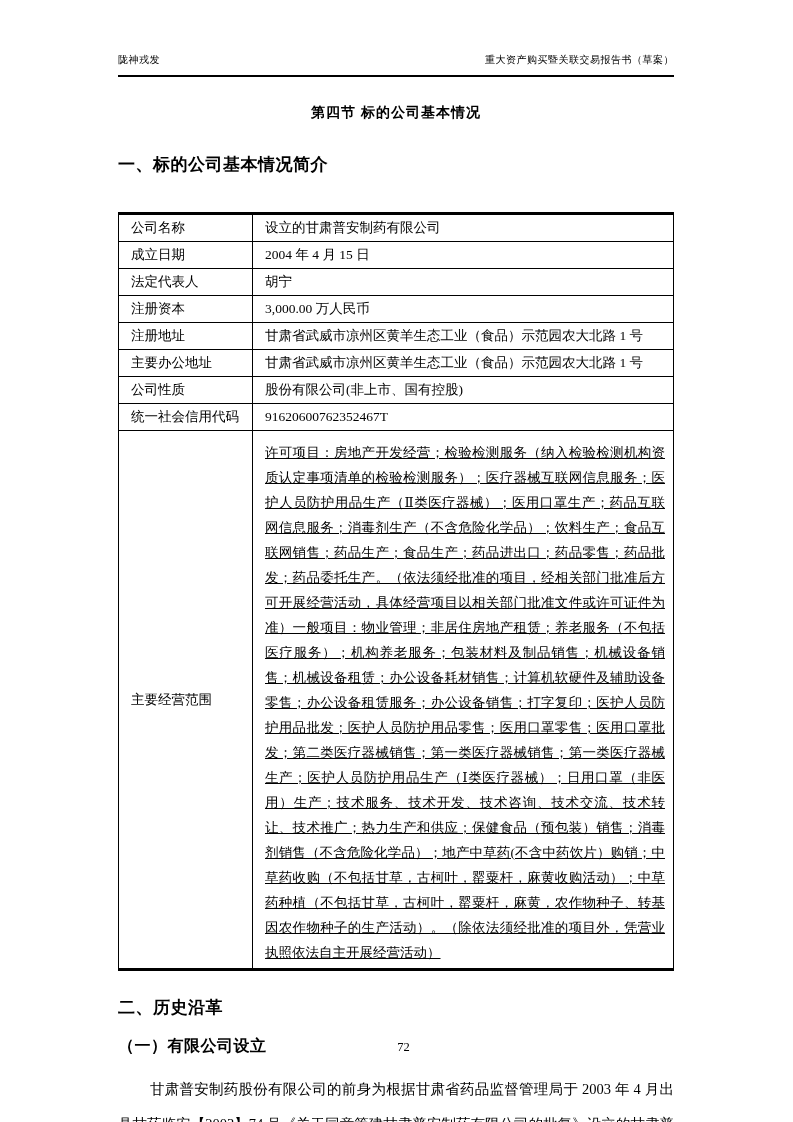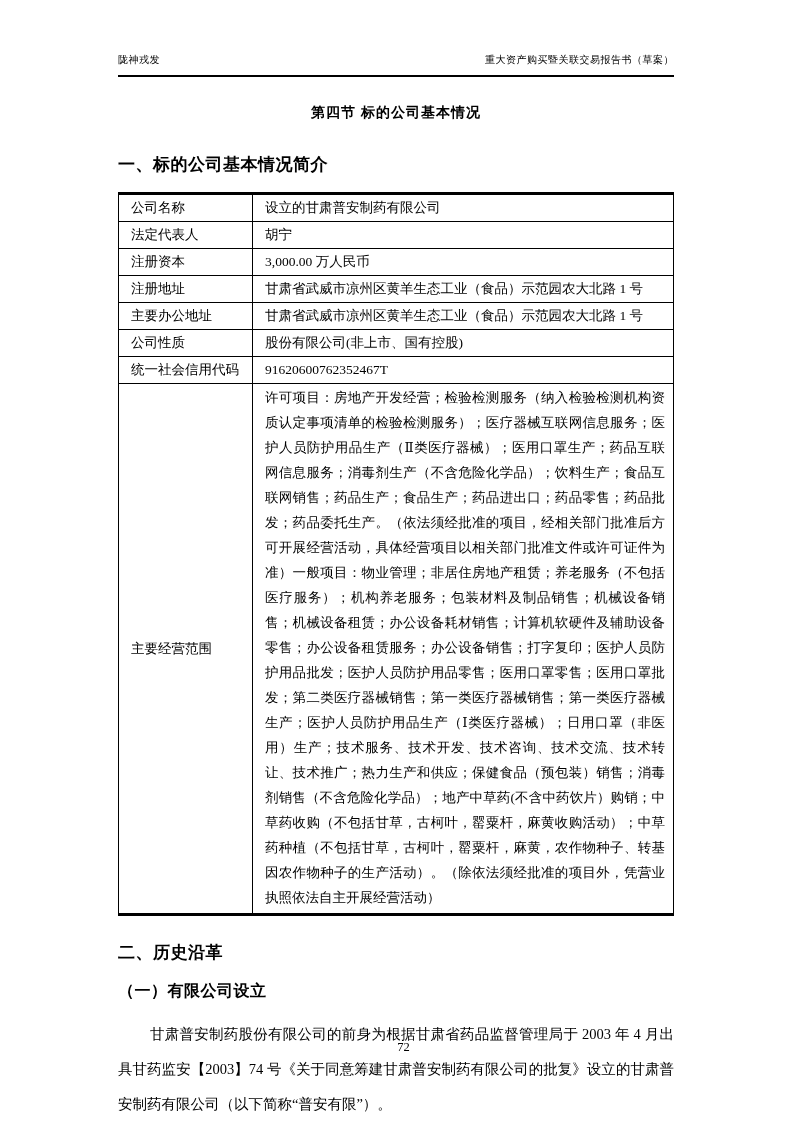--- a/index.html
+++ b/index.html
@@ -39,21 +39,21 @@
   }
   .section-title {
     font-family: "Liberation Sans", "DejaVu Sans", sans-serif;
     font-weight: bold;
     font-size: 17px;
     letter-spacing: 0.5px;
   }
   .section-title.first { margin-top: 31px; }
   .section-title.second { margin-top: 25px; font-family: Liberation Serif, serif; }
   .info-table {
-    margin-top: 16px;
+    margin-top: 36px;
     width: 100%;
     border-collapse: collapse;
     border-top: 3px solid #000000;
     border-bottom: 3px solid #000000;
   }
   .info-table td {
     border: 1px solid #000000;
     font-size: 13.5px;
     vertical-align: middle;
   }
@@ -64,22 +64,23 @@
     text-align: left;
   }
   .info-table .value-cell {
     padding: 4px 8px 4px 12px;
     height: 25px;
     text-align: left;
   }
   .info-table .long-cell {
     text-align: justify;
     line-height: 25px;
-    padding-top: 1px;
+    padding-top: 9px;
     padding-bottom: 3px;
+    text-decoration: underline;
   }
   .subsection-title {
     margin-top: 17px;
     font-family: "Liberation Sans", "DejaVu Sans", sans-serif;
     font-weight: bold;
     font-size: 16px;
     letter-spacing: 0.5px;
   }
   .body-paragraph {
     margin-top: 15px;
@@ -112,20 +113,24 @@
 
   <div class="section-title first">一、标的公司基本情况简介</div>
 
   <table class="info-table">
     <tbody>
       <tr>
         <td class="label-cell">公司名称</td>
         <td class="value-cell">设立的甘肃普安制药有限公司</td>
       </tr>
       <tr>
+        <td class="label-cell">成立日期</td>
+        <td class="value-cell">2004 年 4 月 15 日</td>
+      </tr>
+      <tr>
         <td class="label-cell">法定代表人</td>
         <td class="value-cell">胡宁</td>
       </tr>
       <tr>
         <td class="label-cell">注册资本</td>
         <td class="value-cell">3,000.00 万人民币</td>
       </tr>
       <tr>
         <td class="label-cell">注册地址</td>
         <td class="value-cell">甘肃省武威市凉州区黄羊生态工业（食品）示范园农大北路 1 号</td>

